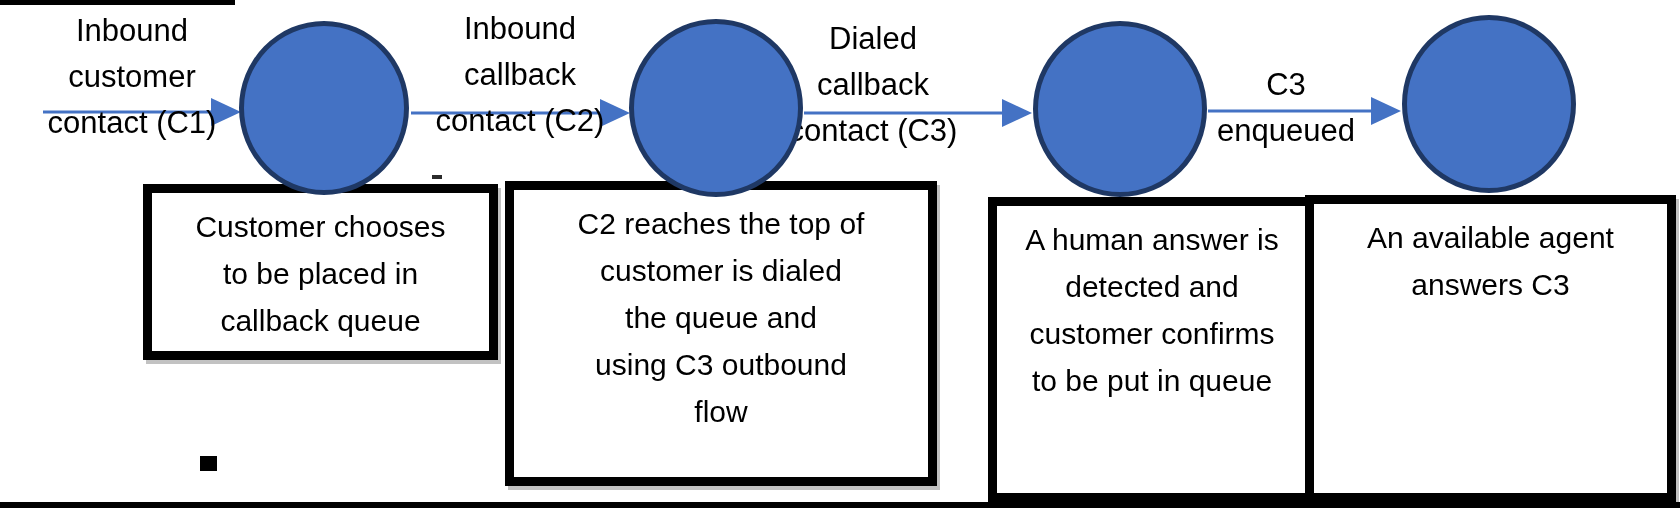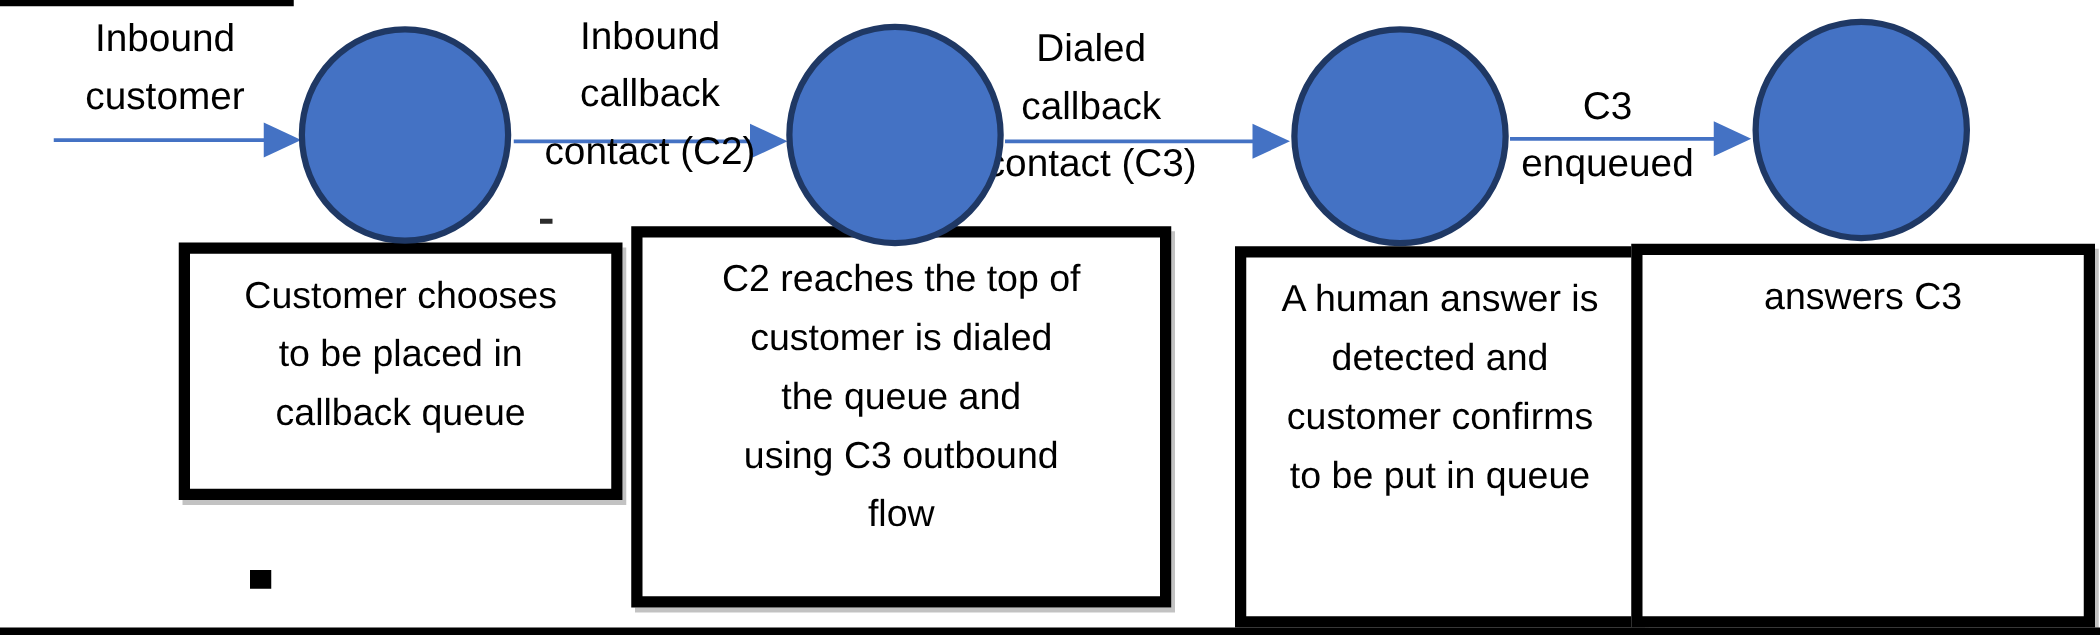--- a/index.html
+++ b/index.html
@@ -56,37 +56,38 @@
     </g>
     <g>
       <line x1="1208" y1="111" x2="1373" y2="111" stroke="var(--arrow)" stroke-width="3"></line>
       <polygon points="1371,97 1401,111 1371,125" fill="var(--arrow)"></polygon>
     </g>
   </svg>
 
   <div class="arrow-label" style="left:12px;top:8px;width:240px;">
     <div>Inbound</div>
     <div>customer</div>
+    <div>contact (C1)</div>
   </div>
   <div class="arrow-label" style="left:400px;top:6px;width:240px;">
     <div>Inbound</div>
     <div>callback</div>
     <div>contact (C2)</div>
   </div>
   <div class="arrow-label" style="left:753px;top:16px;width:240px;">
     <div>Dialed</div>
     <div>callback</div>
     <div>contact (C3)</div>
   </div>
   <div class="arrow-label" style="left:1166px;top:62px;width:240px;">
     <div>C3</div>
     <div>enqueued</div>
   </div>
 
-  <div class="note-box" style="left:143px;top:194px;width:355px;height:206px;">
+  <div class="note-box" style="left:143px;top:184px;width:355px;height:176px;">
     <div class="note-inner">
       <div>Customer chooses</div>
       <div>to be placed in</div>
       <div>callback queue</div>
     </div>
   </div>
   <div class="note-box" style="left:505px;top:181px;width:432px;height:305px;">
     <div class="note-inner">
       <div>C2 reaches the top of</div>
       <div>customer is dialed</div>
@@ -98,20 +99,21 @@
   <div class="note-box" style="left:948px;top:197px;width:328px;height:305px;margin-left:40px;">
     <div class="note-inner">
       <div>A human answer is</div>
       <div>detected and</div>
       <div>customer confirms</div>
       <div>to be put in queue</div>
     </div>
   </div>
   <div class="note-box" style="left:1305px;top:195px;width:371px;height:307px;">
     <div class="note-inner">
+      <div>An available agent</div>
       <div>answers C3</div>
     </div>
   </div>
 
   <div class="state-circle" style="left:239px;top:21px;width:170px;height:174px;"></div>
   <div class="state-circle" style="left:629px;top:19px;width:174px;height:178px;"></div>
   <div class="state-circle" style="left:1033px;top:21px;width:174px;height:176px;"></div>
   <div class="state-circle" style="left:1402px;top:15px;width:174px;height:178px;"></div>
 
   <div class="bottom-bar"></div>

